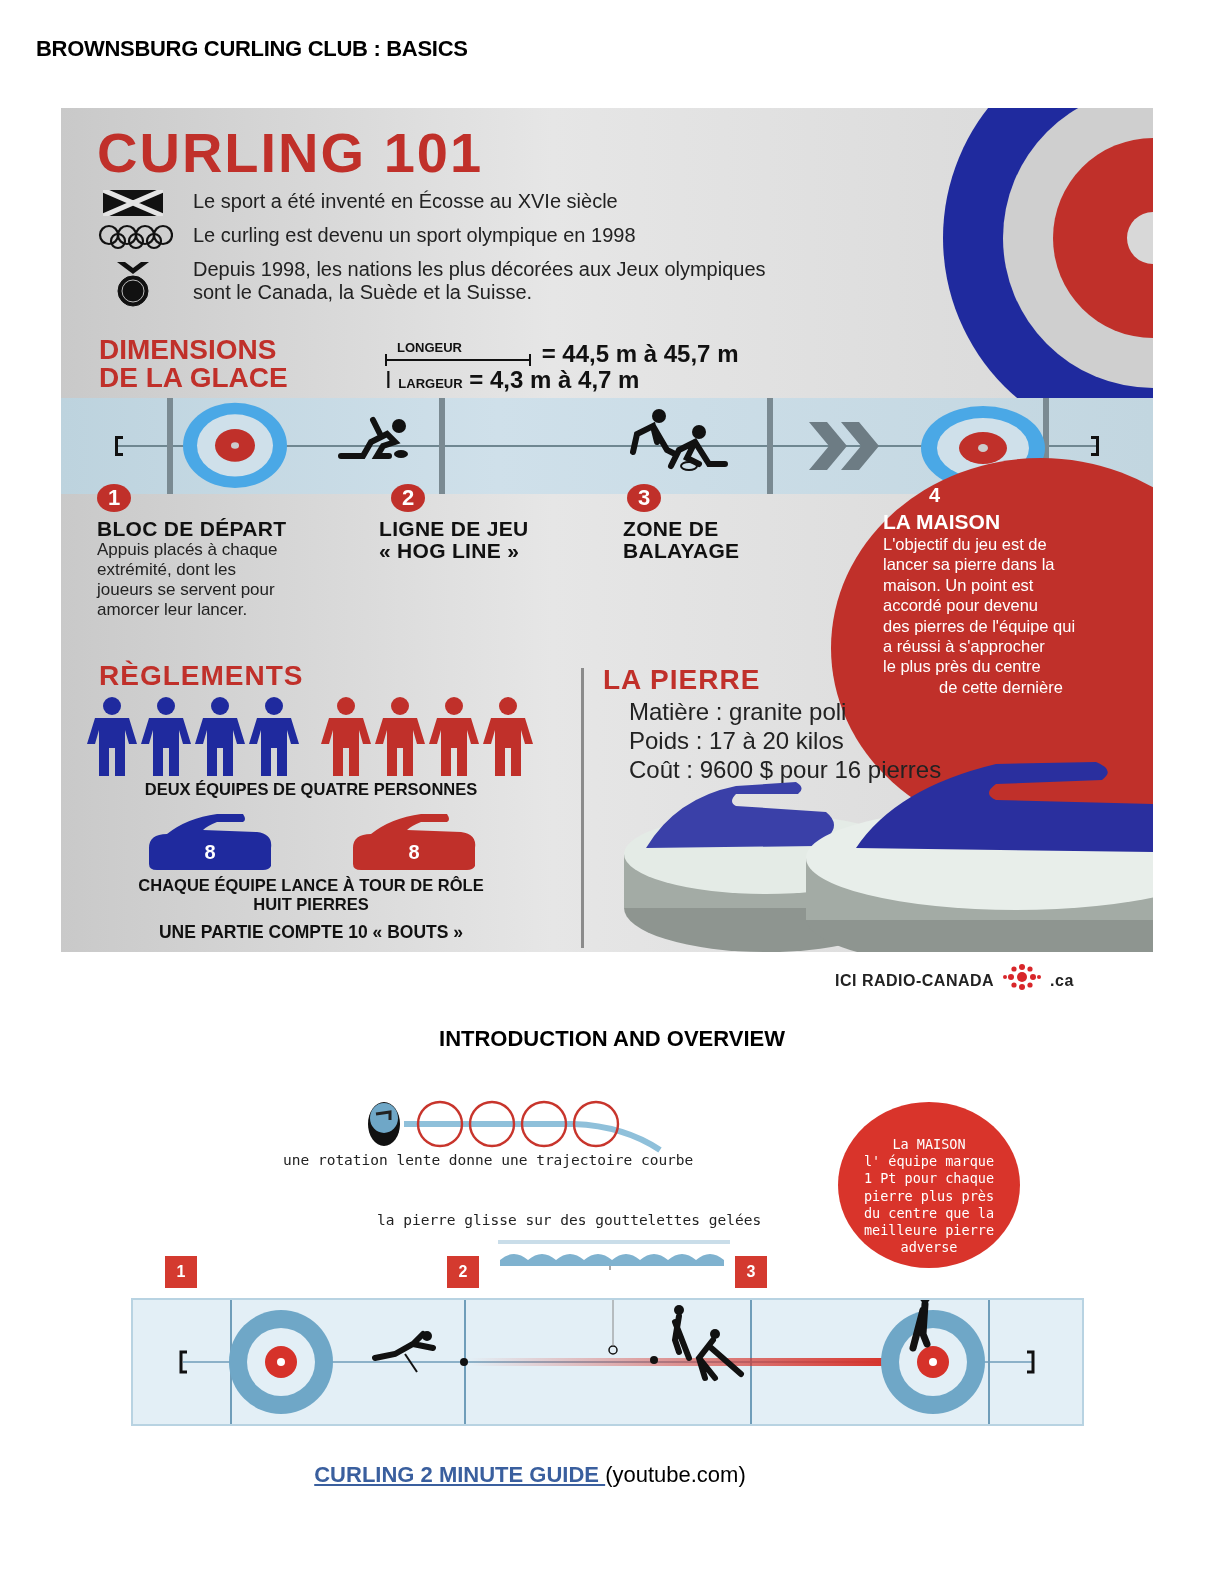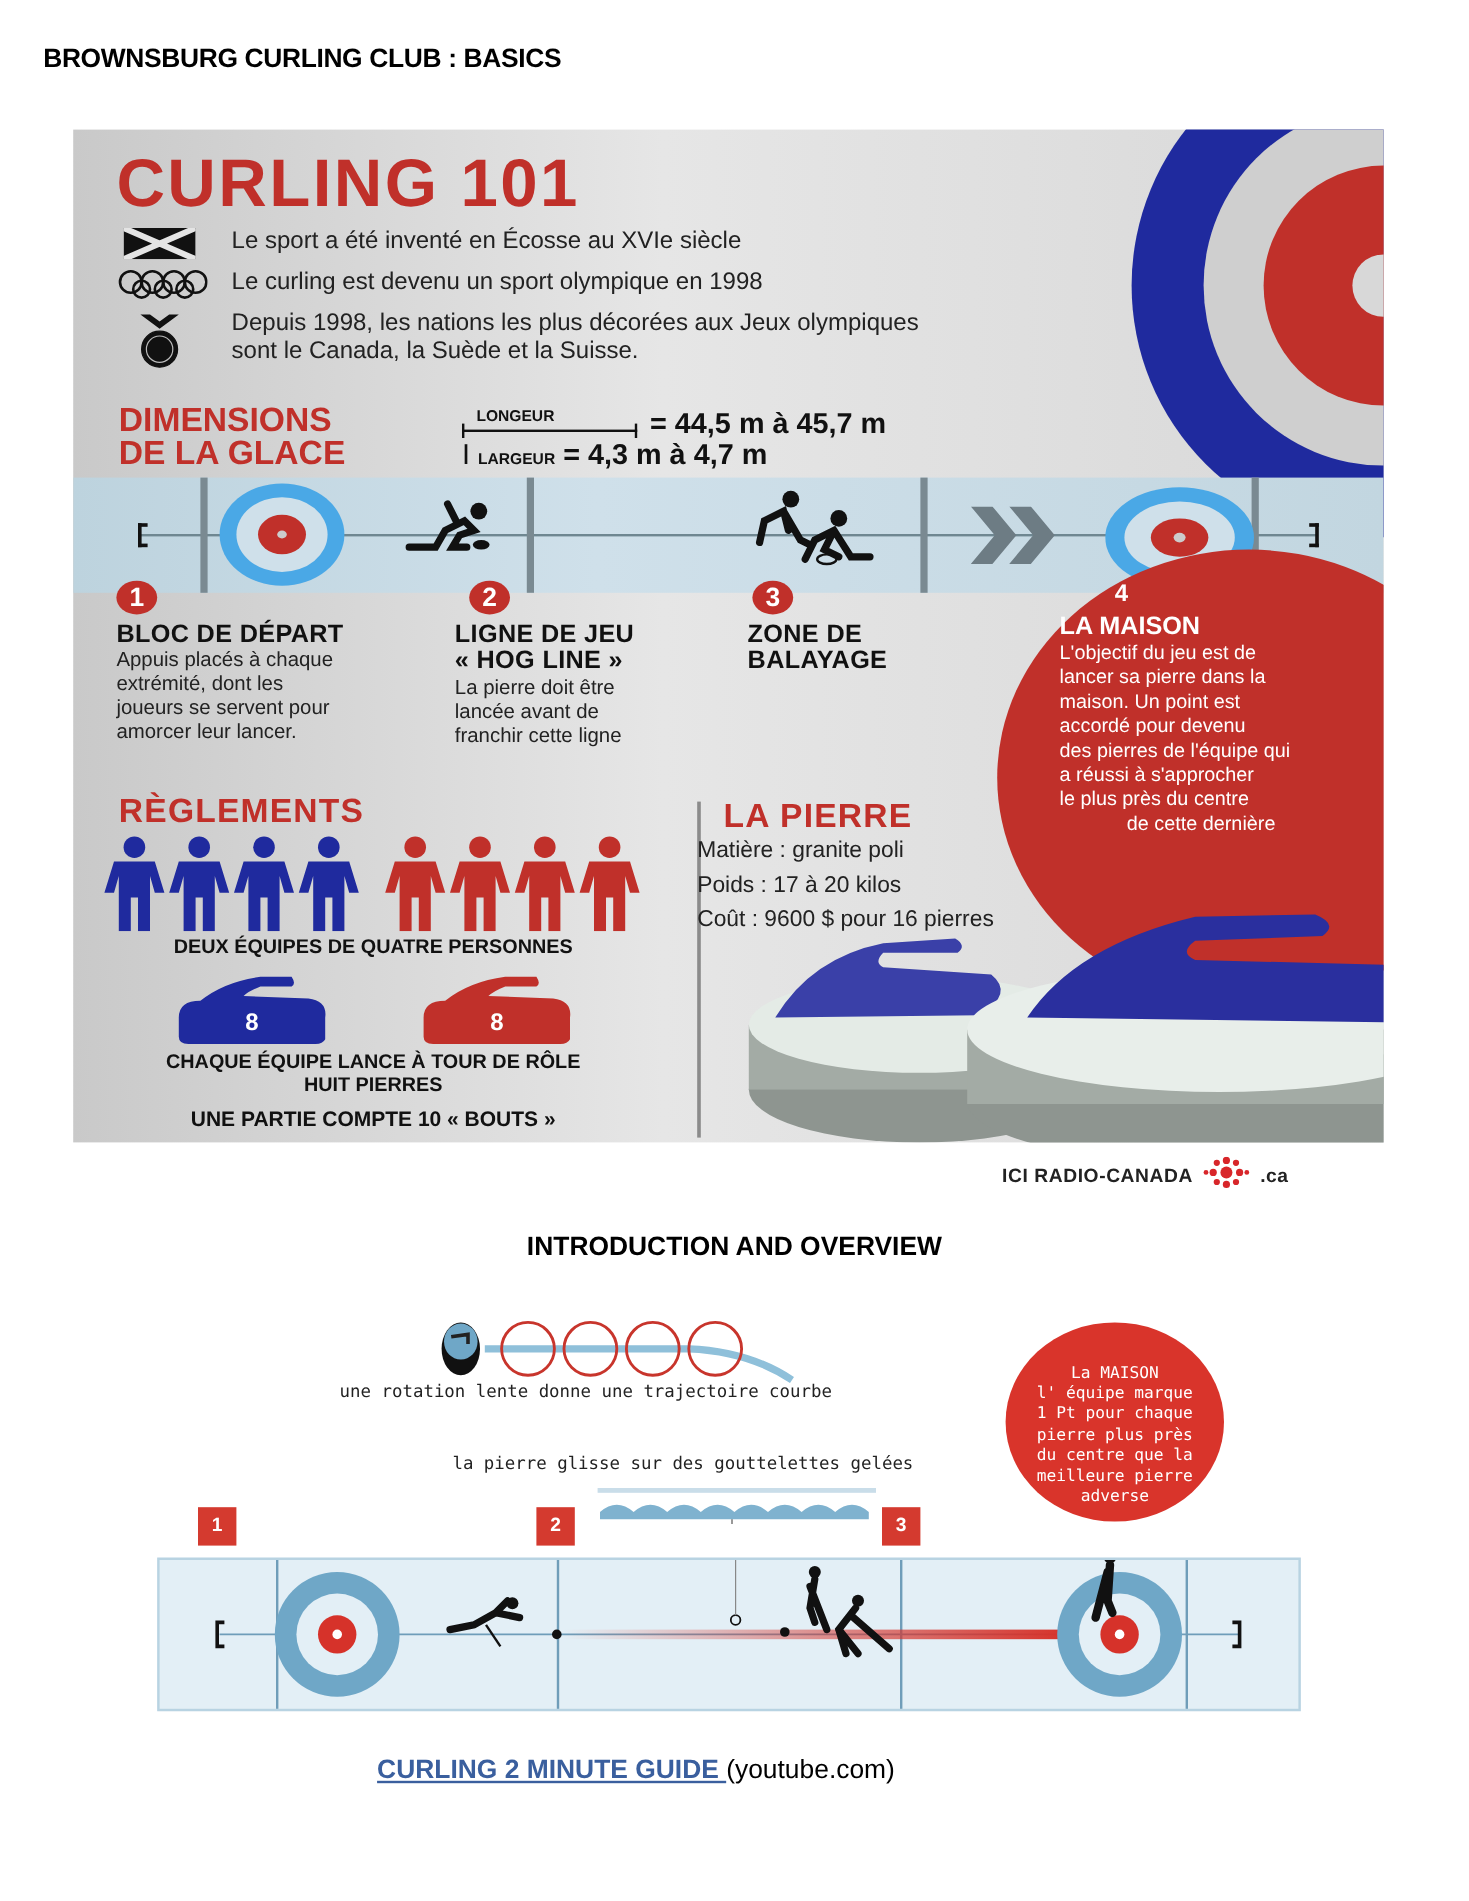--- a/index.html
+++ b/index.html
@@ -36,21 +36,21 @@
   .maison-t div:last-child { padding-left: 56px; }
 
   .regl-h { position: absolute; left: 38px; top: 552px; font-size: 28px; font-weight: bold; color: #c0302a; letter-spacing: 1px; }
   .people { position: absolute; top: 588px; height: 80px; }
   .caption { position: absolute; font-size: 16.5px; font-weight: bold; color: #111; text-align: center; white-space: nowrap; }
   .stone-icon { position: absolute; top: 700px; width: 126px; height: 64px; }
   .stone-num { position: absolute; top: 33px; width: 100%; text-align: center; color: #fff; font-weight: bold; font-size: 20px; }
   .v-sep { position: absolute; left: 520px; top: 560px; width: 3px; height: 280px; background: #8b8b8b; }
 
   .pierre-h { position: absolute; left: 542px; top: 556px; font-size: 28px; font-weight: bold; color: #c0302a; letter-spacing: 1px; }
-  .pierre-t { position: absolute; left: 520px; font-size: 19px; color: #222; white-space: nowrap; }
+  .pierre-t { position: absolute; left: 568px; font-size: 24px; color: #222; white-space: nowrap; }
   .stones-art { position: absolute; left: 555px; top: 650px; width: 540px; height: 200px; }
 
   .rc-logo { position: absolute; left: 835px; top: 964px; font-size: 16px; font-weight: bold; color: #222; letter-spacing: 0.5px; display: flex; align-items: flex-end; gap: 8px; }
   .rc-mark { width: 40px; height: 26px; }
 
   .sec-title { position: absolute; left: 0; width: 1224px; top: 1026px; text-align: center; font-size: 22px; font-weight: bold; color: #000; }
 
   
   .info2 { position: absolute; left: 0; top: 1080px; width: 1224px; height: 360px; }
   .mono { font-family: "DejaVu Sans Mono", "Liberation Mono", monospace; }
@@ -180,25 +180,20 @@
     <div>Appuis placés à chaque</div>
     <div>extrémité, dont les</div>
     <div>joueurs se servent pour</div>
     <div>amorcer leur lancer.</div>
   </div>
 
   <div class="num-badge" style="left:330px;top:376px;">2</div>
   <div class="sec-h" style="left:318px;top:410px;">
     <div>LIGNE DE JEU</div>
     <div>« HOG LINE »</div>
-  </div>
-  <div class="sec-t" style="left:318px;top:455px;">
-    <div>La pierre doit être</div>
-    <div>lancée avant de</div>
-    <div>franchir cette ligne</div>
   </div>
 
   <div class="num-badge" style="left:566px;top:376px;">3</div>
   <div class="sec-h" style="left:562px;top:410px;">
     <div>ZONE DE</div>
     <div>BALAYAGE</div>
   </div>
 
   <div class="maison-num">4</div>
   <div class="maison-h">LA MAISON</div>

